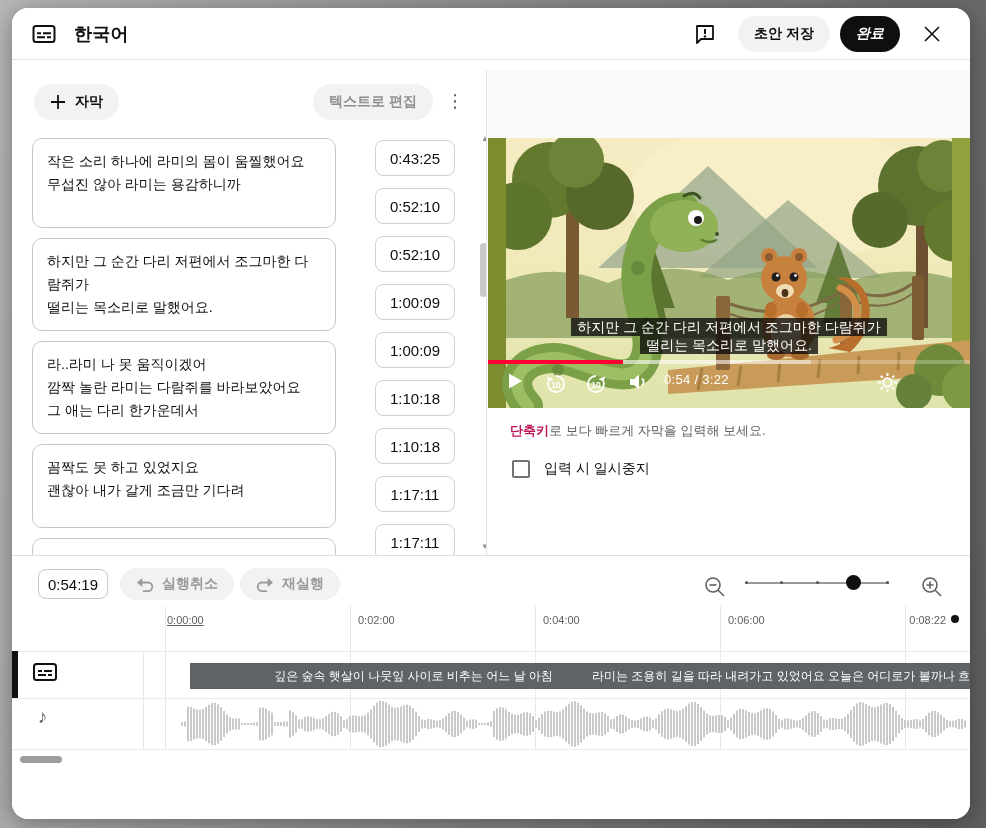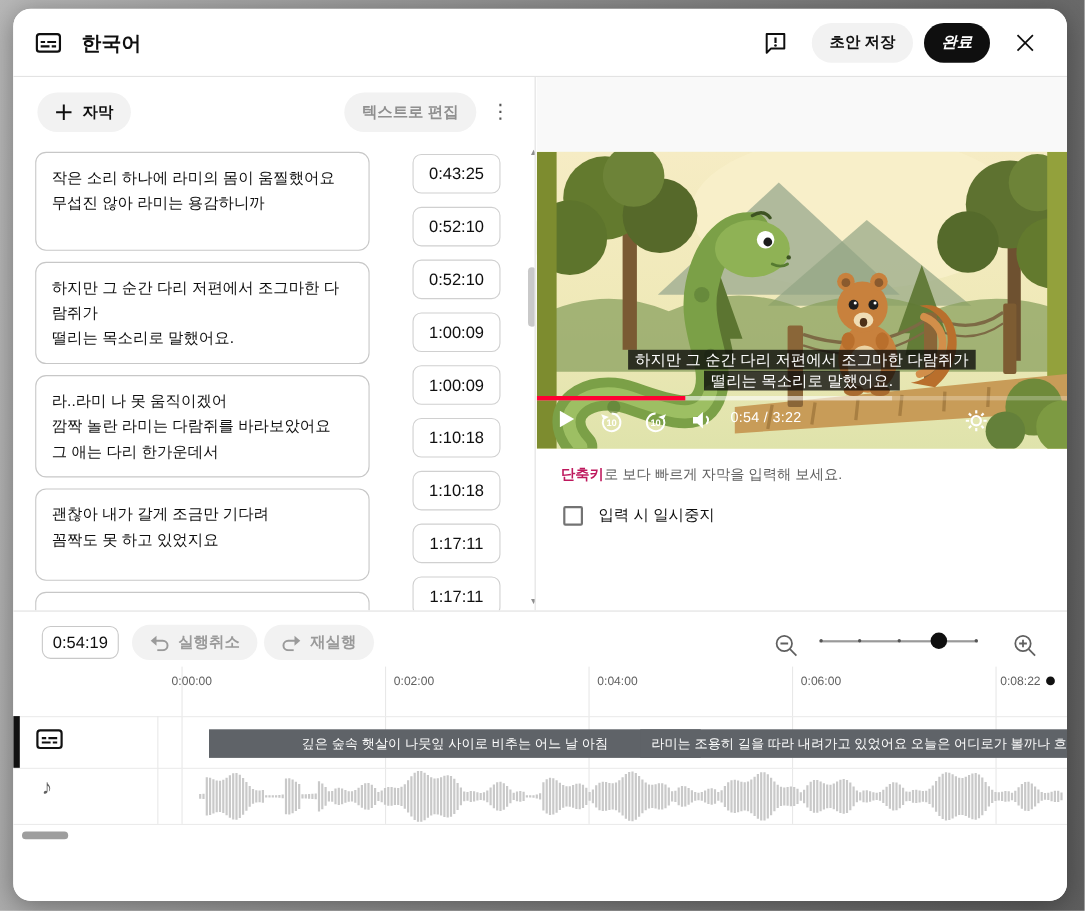--- a/index.html
+++ b/index.html
@@ -5,21 +5,21 @@
   * { margin:0; padding:0; box-sizing:border-box; }
   html,body { width:986px; height:828px; overflow:hidden;
     font-family:"Liberation Sans","DejaVu Sans",sans-serif; }
   .backdrop { position:absolute; left:0; top:0; width:986px; height:828px;
     background:linear-gradient(100deg,#b8b8b8 0%,#8e8e8e 45%,#5e5e5e 100%); }
   .dialog { position:absolute; left:12px; top:8px; width:958px; height:811px;
     background:#fff; border-radius:16px; overflow:hidden;
     box-shadow:0 4px 24px rgba(0,0,0,.35); }
 
   
-  .header { position:absolute; left:0; top:0; width:958px; height:62px;
+  .header { position:absolute; left:0; top:0; width:958px; height:52px;
     display:flex; align-items:center; padding:0 24px 0 16px;
     border-bottom:1px solid #e3e3e3; background:#fff; z-index:5; }
   .title { font-size:18px; font-weight:bold; color:#0f0f0f; margin-left:14px; letter-spacing:.2px; }
   .spacer { flex:1; }
   .pill { height:36px; border-radius:18px; background:#f2f2f2; border:none;
     font-size:14px; font-weight:bold; color:#0f0f0f; padding:0 16px;
     display:inline-flex; align-items:center; justify-content:center; cursor:pointer;
     font-family:inherit; }
   .pill.dark { background:#0f0f0f; color:#fff;font-style:italic; }
   .iconbtn { background:none; border:none; cursor:pointer; display:inline-flex;
@@ -155,22 +155,22 @@
           <div class="cue-box">
             <div>하지만 그 순간 다리 저편에서 조그마한 다람쥐가</div>
             <div>떨리는 목소리로 말했어요.</div>
           </div>
           <div class="cue-box">
             <div>라..라미 나 못 움직이겠어</div>
             <div>깜짝 놀란 라미는 다람쥐를 바라보았어요</div>
             <div>그 애는 다리 한가운데서</div>
           </div>
           <div class="cue-box">
+            <div>꼼짝도 못 하고 있었지요</div>
             <div>괜찮아 내가 갈게 조금만 기다려</div>
-            <div>꼼짝도 못 하고 있었지요</div>
           </div>
           <div class="cue-box">
             <div>라미는 심장이 쿵쿵 뛰는 걸 느꼈어요</div>
           </div>
         </div>
       <div class="ts-list" id="ts-list">
           <div class="ts-box">0:43:25</div>
           <div class="ts-box">0:52:10</div>
           <div class="ts-box">0:52:10</div>
           <div class="ts-box">1:00:09</div>
@@ -357,21 +357,21 @@
     <button class="iconbtn zoomin">
       <svg width="22" height="22" viewBox="0 0 22 22">
           <circle cx="9" cy="9" r="7" fill="none" stroke="#606060" stroke-width="1.6"></circle>
           <path d="M14.2 14.2L20 20" stroke="#606060" stroke-width="1.6"></path>
           <path d="M5.5 9h7M9 5.5v7" stroke="#606060" stroke-width="1.6"></path>
         </svg>
     </button>
 
     <div id="ruler">
         <div class="gridline" style="left: 153px;"></div>
-        <div class="ruler-label" style="left: 144px;">0:00:00</div>
+        <div class="ruler-label" style="left: 155px; text-decoration: underline;">0:00:00</div>
         <div class="gridline" style="left: 338px;"></div>
         <div class="ruler-label" style="left: 346px;">0:02:00</div>
         <div class="gridline" style="left: 523px;"></div>
         <div class="ruler-label" style="left: 531px;">0:04:00</div>
         <div class="gridline" style="left: 708px;"></div>
         <div class="ruler-label" style="left: 716px;">0:06:00</div>
         <div class="gridline" style="left: 893px;"></div>
         <div class="ruler-label" style="right: 24px;">0:08:22</div>
       </div>
     <div class="ruler-dot"></div>

